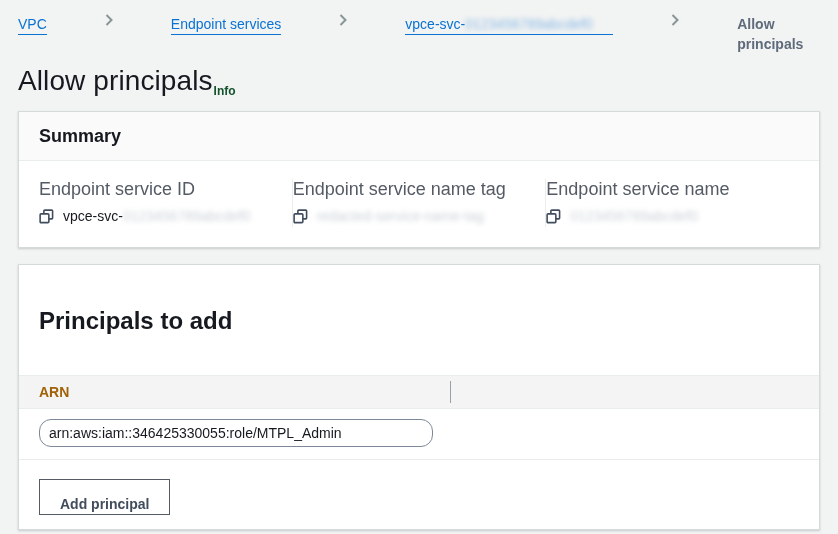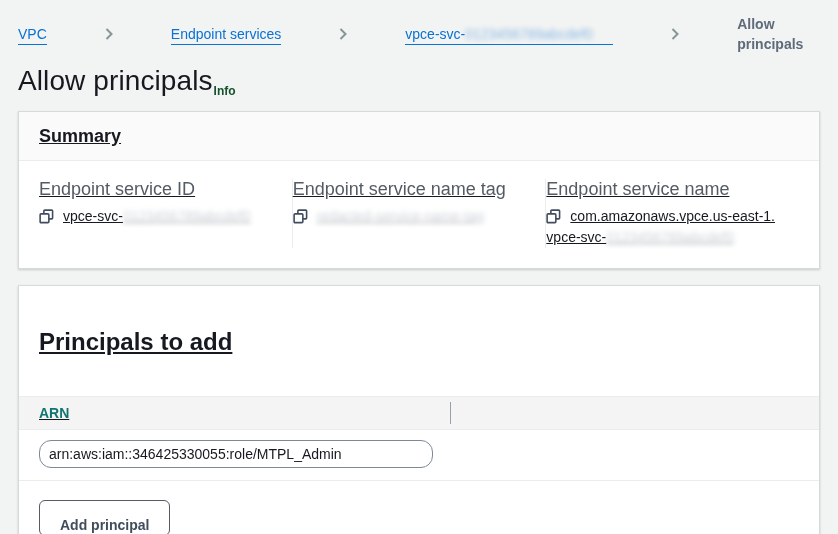--- a/index.html
+++ b/index.html
@@ -7,21 +7,21 @@
   body {
     width: 838px; height: 534px;
     background: #f2f3f3;
     font-family: "Liberation Sans", sans-serif;
     color: #16191f;
     overflow: hidden;
   }
   .page { padding: 14px 18px 0 18px; }
 
   
-  .breadcrumb { display: flex; align-items: center; font-size: 14px; line-height: 20px; gap: 48px; }
+  .breadcrumb { display: flex; align-items: flex-start; font-size: 14px; line-height: 20px; gap: 48px; }
   .crumb-link {
     color: #0972d3; text-decoration: none; cursor: pointer;
     border-bottom: 1px solid #0972d3; white-space: nowrap;
   }
   .crumb-sep { margin: 0 9px; display: inline-flex; align-items: center; }
   .crumb-current { color: #5f6b7a; font-weight: 700; }
   .crumb-redacted { display: inline-block; min-width: 148px; }
 
   
   .title-row { margin: 9px 0 0 0; }
@@ -33,21 +33,20 @@
     display: inline-block; font-size: 12px; font-weight: 700; color: #14532d;
     text-decoration: none; vertical-align: bottom; line-height: 15px;
     margin-left: 1px; cursor: pointer;
   }
 
   
   .panel {
     background: #fff; border: 1px solid #d5dbdb;
     box-shadow: 0 1px 2px 0 rgba(0,28,36,0.18);
     margin-top: 12px;
-    text-decoration: underline;
   }
   .panel + .panel { margin-top: 16px; }
   .panel-header {
     background: #fafafa; border-bottom: 1px solid #eaeded;
     padding: 12px 20px;
   }
   .panel-header h2, .panel-header2 h2 {
     margin: 0; font-size: 18px; font-weight: 700; color: #16191f; line-height: 24px;
   }
 
@@ -68,34 +67,34 @@
   .redacted {
     filter: blur(2.5px); opacity: 0.45; user-select: none; pointer-events: none;
   }
   .redacted.gray { color: #8d99a8; }
 
   
   .panel2-header { padding: 22px 20px 20px 20px; background: #fff; }
   .table-header {
     display: flex; align-items: center; height: 34px;
     background: #f4f4f4; border-top: 1px solid #eaeded; border-bottom: 1px solid #eaeded;
-    padding: 0 20px; font-size: 14px; font-weight: 700; color: #0f766e;
+    padding: 0 20px; font-size: 14px; font-weight: 700; color: #a16207;
   }
   .arn-col { width: 411px; }
   .col-divider { width: 1px; height: 22px; background: #99a0ab; }
   .input-row { padding: 10px 20px 12px 20px; }
   .arn-input {
     width: 394px; height: 28px; border: 1px solid #7d8998; border-radius: 12px;
     padding: 0 9px; font-size: 14px; color: #16191f; background: #fff;
     font-family: "Liberation Sans", sans-serif; outline: none;
   }
   .panel-divider { border-top: 1px solid #eaeded; height: 0; }
   .button-row { padding: 19px 20px 14px 20px; }
   .btn-secondary {
-    background: #fff; border: 1px solid #545b64; border-radius: 6px;
+    background: #fff; border: 1px solid #545b64; border-radius: 0;
     color: #414d5c; font-weight: 700; font-size: 14px; line-height: 15px;
     padding: 17px 20px; height: 29px; cursor: pointer;
     font-family: "Liberation Sans", sans-serif;
   }
 </style>
 </head>
 <body>
 
 <div class="page">
 
@@ -158,21 +157,21 @@
       </div>
 
       <div class="sum-col">
         <div class="field-label">Endpoint service name</div>
         <div class="field-value">
           <span class="copy-btn">
             <svg width="15" height="15" viewBox="0 0 16 16">
               <rect x="5.2" y="1.2" width="9.3" height="9.3" rx="1" fill="none" stroke="#414d5c" stroke-width="1.7"></rect>
               <rect x="1.2" y="5.2" width="9.3" height="9.3" rx="1" fill="#fff" stroke="#414d5c" stroke-width="1.7"></rect>
             </svg>
-          </span><span>com.amazonaws.vpce.us-east-1.vpce-svc-</span><span class="redacted gray">0123456789abcdef0</span>
+          </span><span class="redacted gray">0123456789abcdef0</span>
         </div>
       </div>
 
     </div>
   </section>
 
   <section class="panel">
     <div class="panel2-header">
       <h2>Principals to add</h2>
     </div>

